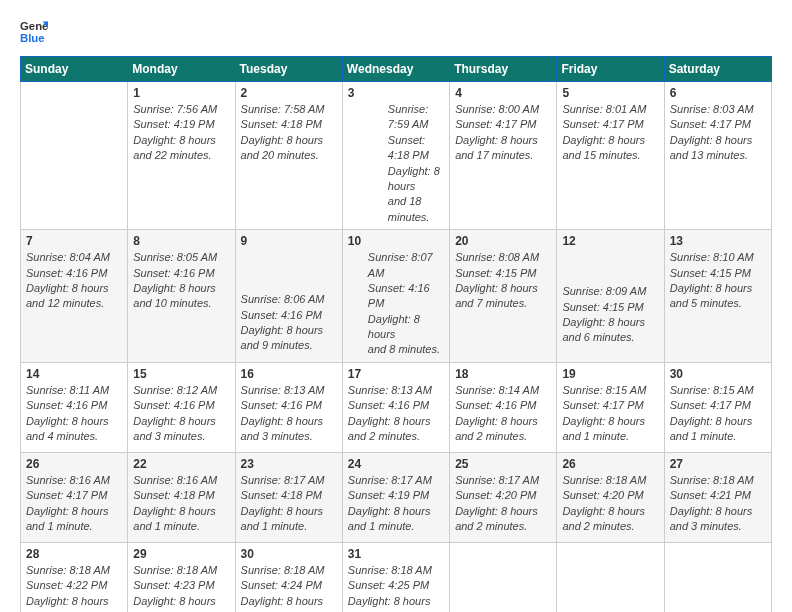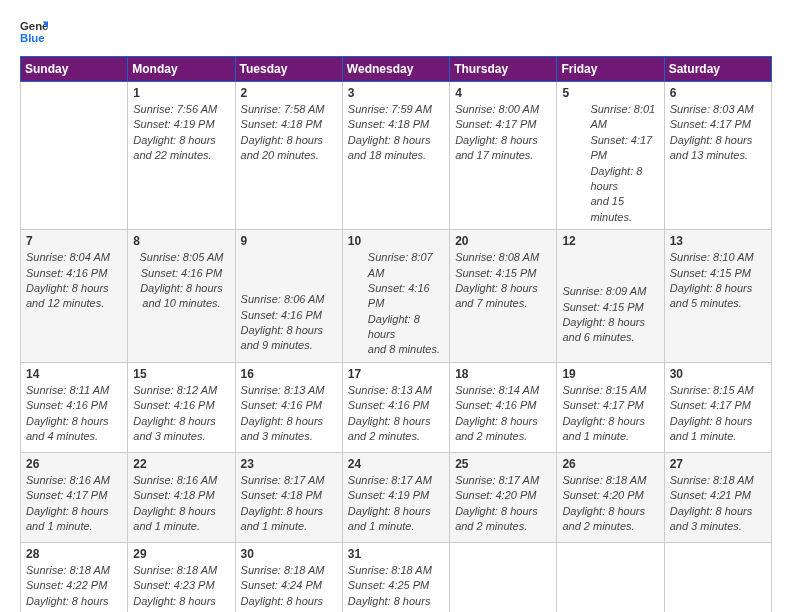--- a/index.html
+++ b/index.html
@@ -46,21 +46,21 @@
       color: #555;
     }
     .calendar {
       flex: 1;
       border: 1px solid #ccc;
       border-collapse: collapse;
       width: 100%;
       table-layout: fixed;
     }
     .calendar th {
-      background-color: #701a75;
+      background-color: #0f766e;
       color: #fff;
       font-size: 12px;
       font-weight: bold;
       padding: 5px 4px;
       border: 1px solid #1565c0;
       text-align: left;
     }
     .calendar td {
       border: 1px solid #ccc;
       vertical-align: top;
@@ -133,35 +133,35 @@
           </td>
           <td>
             <span class="day-number">2</span>
             <div class="cell-text" style="white-space: pre-line;">Sunrise: 7:58 AM
 Sunset: 4:18 PM
 Daylight: 8 hours
 and 20 minutes.</div>
           </td>
           <td>
             <span class="day-number">3</span>
-            <div class="cell-text" style="white-space: pre-line;">Sunrise: 7:59 AM
+            <div class="cell-text" style="white-space: pre-line; margin-left: 40px;">Sunrise: 7:59 AM
 Sunset: 4:18 PM
 Daylight: 8 hours
 and 18 minutes.</div>
           </td>
           <td>
             <span class="day-number">4</span>
             <div class="cell-text" style="white-space: pre-line;">Sunrise: 8:00 AM
 Sunset: 4:17 PM
 Daylight: 8 hours
 and 17 minutes.</div>
           </td>
           <td>
             <span class="day-number">5</span>
-            <div class="cell-text" style="white-space: pre-line; margin-left: 28px;">Sunrise: 8:01 AM
+            <div class="cell-text" style="white-space: pre-line;">Sunrise: 8:01 AM
 Sunset: 4:17 PM
 Daylight: 8 hours
 and 15 minutes.</div>
           </td>
           <td>
             <span class="day-number">6</span>
             <div class="cell-text" style="white-space: pre-line;">Sunrise: 8:03 AM
 Sunset: 4:17 PM
 Daylight: 8 hours
 and 13 minutes.</div>
@@ -170,21 +170,21 @@
         <tr class="row-shaded">
           <td>
             <span class="day-number">7</span>
             <div class="cell-text" style="white-space: pre-line;">Sunrise: 8:04 AM
 Sunset: 4:16 PM
 Daylight: 8 hours
 and 12 minutes.</div>
           </td>
           <td>
             <span class="day-number">8</span>
-            <div class="cell-text" style="white-space: pre-line; text-align: center;">Sunrise: 8:05 AM
+            <div class="cell-text" style="white-space: pre-line;">Sunrise: 8:05 AM
 Sunset: 4:16 PM
 Daylight: 8 hours
 and 10 minutes.</div>
           </td>
           <td>
             <span class="day-number">9</span>
             <div class="cell-text" style="white-space: pre-line; margin-top: 44px;">Sunrise: 8:06 AM
 Sunset: 4:16 PM
 Daylight: 8 hours
 and 9 minutes.</div>

